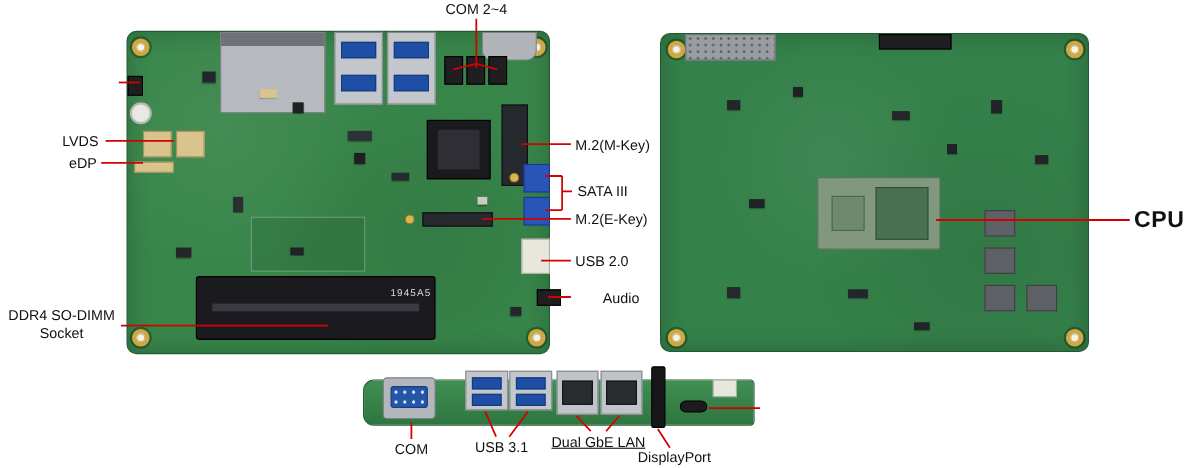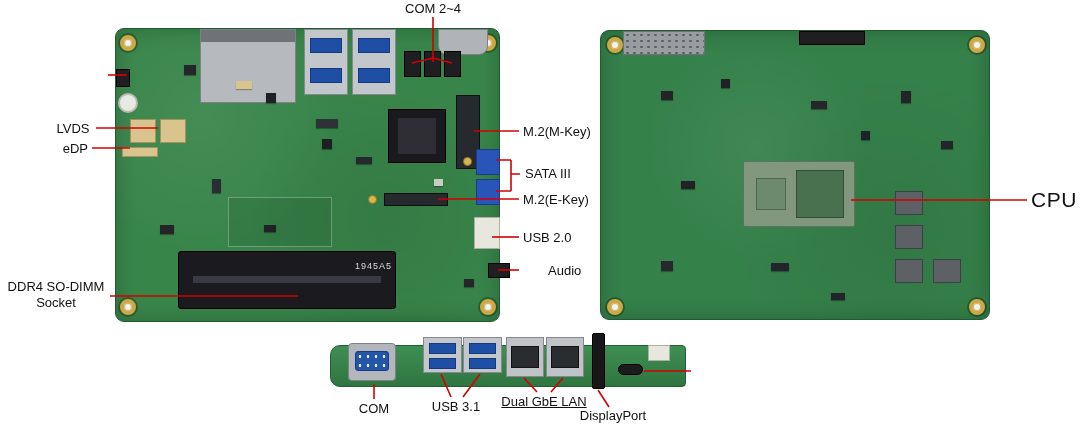--- a/index.html
+++ b/index.html
@@ -220,21 +220,21 @@
     <div>DDR4 SO-DIMM</div>
     <div>Socket</div>
   </div>
 
   <div class="lbl" style="left:523px; top:124px;">M.2(M-Key)</div>
   <div class="lbl" style="left:525px; top:166px;text-align:center;">SATA III</div>
   <div class="lbl" style="left:523px; top:192px;text-align:center;">M.2(E-Key)</div>
   <div class="lbl" style="left:523px; top:230px;">USB 2.0</div>
   <div class="lbl" style="left:548px; top:263px;text-align:center;">Audio</div>
 
-  <div class="lbl big" style="left:1031px; top:187px;">CPU</div>
+  <div class="lbl big" style="left:1031px; top:187px;font-weight:bold;">CPU</div>
 
   <div class="lbl center" style="left:352px; top:401px; width:44px;">COM</div>
   <div class="lbl center" style="left:428px; top:399px; width:56px;">USB 3.1</div>
   <div class="lbl center" style="left:496px; top:394px; width:96px;text-decoration:underline;">Dual GbE LAN</div>
   <div class="lbl center" style="left:578px; top:408px; width:70px;">DisplayPort</div>
 
 
 </div>
 
 </body></html>

